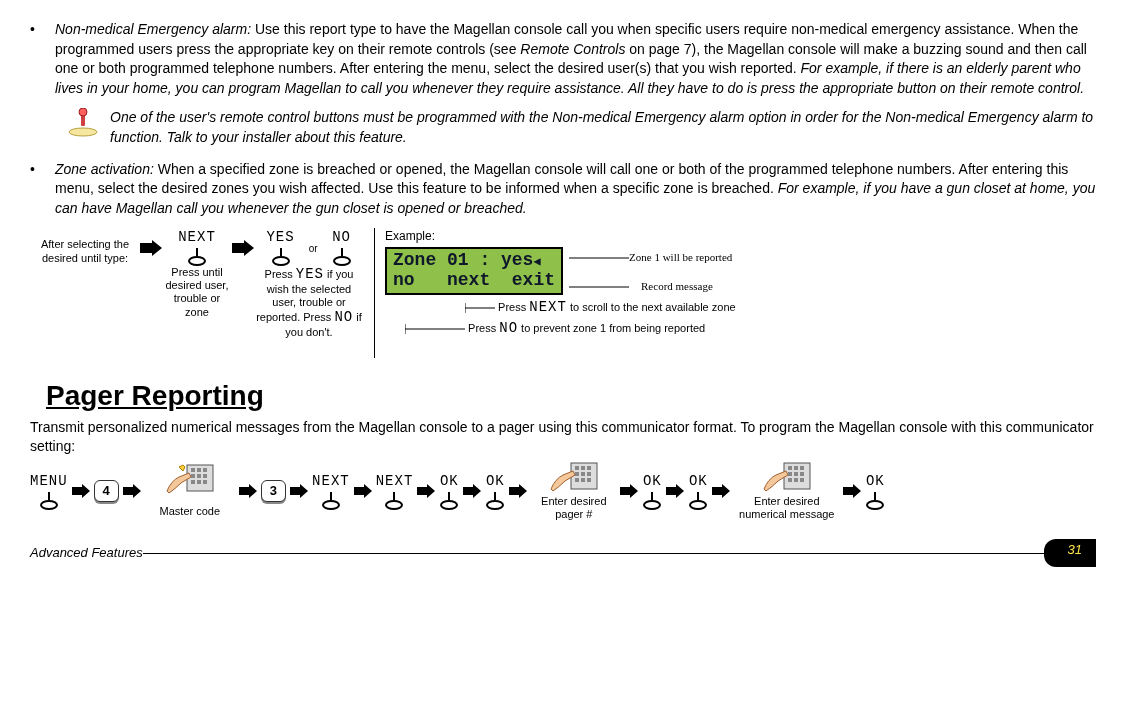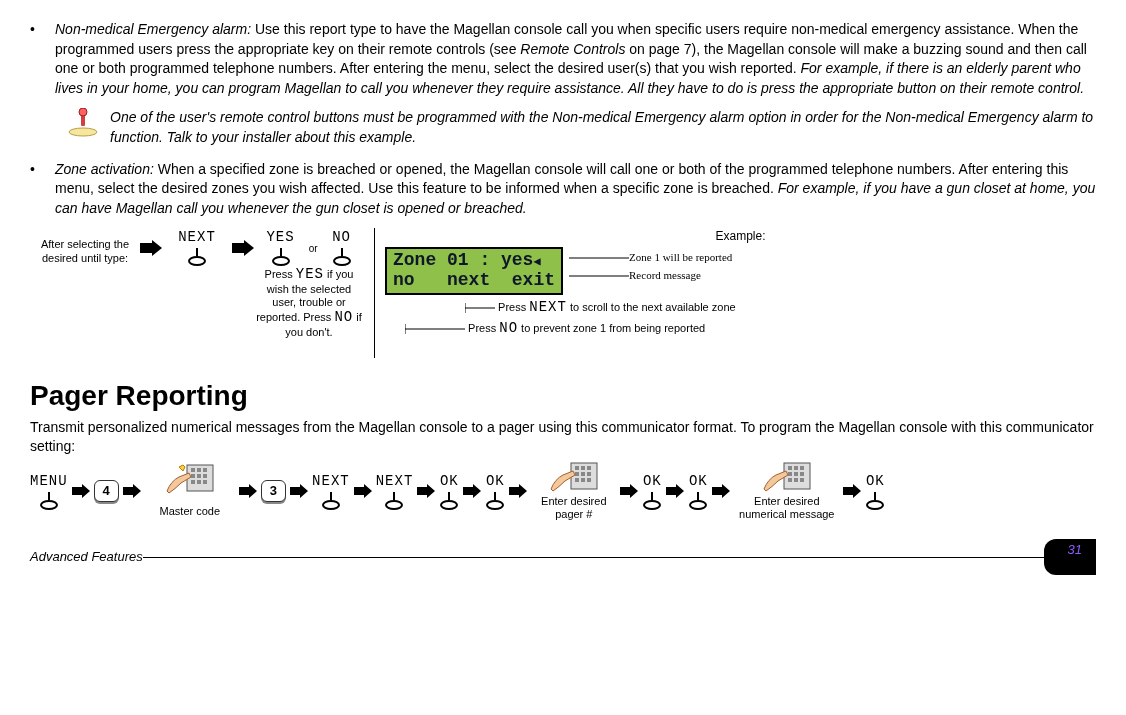--- a/index.html
+++ b/index.html
@@ -30,21 +30,22 @@
     font-style: italic;
   }
   .note-icon {
     width: 40px;
     flex-shrink: 0;
     margin-right: 5px;
   }
   h1 {
     font-size: 28px;
     font-weight: bold;
-    margin: 18px 0 2px 0;
+    margin: 18px 0 2px 16px;
+    text-decoration: underline;
   }
   .diagram-row {
     display: flex;
     align-items: flex-start;
     margin: 8px 0 0 0;
   }
   .diag-text {
     font-size: 11px;
     text-align: center;
     line-height: 1.2;
@@ -79,22 +80,22 @@
   .footer {
     display: flex;
     justify-content: space-between;
     align-items: center;
     margin-top: 18px;
     font-style: italic;
     font-size: 13px;
   }
   .footer-page {
     background: #000;
-    color: #8b5cf6;
-    padding: 2px 14px 16px 24px;
+    color: #fde047;
+    padding: 2px 14px 8px 24px;
     font-style: italic;
     border-radius: 12px 0 0 12px;
     position: relative;
   }
   .footer-bar {
     flex:1;
     border-top:1.5px solid #000;
     position:relative;
     height:0;
   }
@@ -131,21 +132,21 @@
 </div>
 
 <div class="note-block">
   <div class="note-icon">
     <svg width="36" height="32" viewBox="0 0 36 32">
       <ellipse cx="18" cy="24" rx="14" ry="4" fill="#f5e6a0" stroke="#b8a040" stroke-width="1"></ellipse>
       <rect x="16" y="4" width="4" height="14" fill="#d04040" rx="1"></rect>
       <circle cx="18" cy="4" r="4" fill="#ff6060" stroke="#a02020"></circle>
     </svg>
   </div>
-  <div style="flex:1;">One of the user's remote control buttons must be programmed with the Non-medical Emergency alarm option in order for the Non-medical Emergency alarm to function. Talk to your installer about this example.</div>
+  <div style="flex:1;">One of the user's remote control buttons must be programmed with the Non-medical Emergency alarm option in order for the Non-medical Emergency alarm to function. Talk to your installer about this feature.</div>
 </div>
 
 <div class="bullet-item">
   <div class="bullet">•</div>
   <div class="bullet-content">
     <span class="italic">Zone activation:</span><span> When a specified zone is breached or opened, the Magellan console will call one or both of the programmed telephone numbers. After entering this menu, select the desired zones you wish affected. Use this feature to be informed when a specific zone is breached. </span><span class="italic">For example, if you have a gun closet at home, you can have Magellan call you whenever the gun closet is opened or breached.</span>
   </div>
 </div>
 
 <div class="diagram-row" style="margin-top:10px;">
@@ -156,20 +157,21 @@
     <svg width="22" height="16">
         <polygon points="0,3 12,3 12,0 22,8 12,16 12,13 0,13" fill="#000"></polygon>
       </svg>
   </div>
   <div class="col" style="width:70px;">
     <span class="digital">NEXT</span>
     <svg width="20" height="18">
         <line x1="10" y1="0" x2="10" y2="8" stroke="#000" stroke-width="2"></line>
         <ellipse cx="10" cy="13" rx="8" ry="4" fill="none" stroke="#000" stroke-width="2"></ellipse>
       </svg>
+    <span class="diag-text">Press until desired user, trouble or zone</span>
   </div>
   <div class="col" style="padding-top:12px;">
     <svg width="22" height="16">
         <polygon points="0,3 12,3 12,0 22,8 12,16 12,13 0,13" fill="#000"></polygon>
       </svg>
   </div>
   <div class="col" style="width:110px;">
     <div style="display:flex; gap:14px; align-items:flex-start;">
       <div class="col">
         <span class="digital">YES</span>
@@ -188,34 +190,34 @@
       </div>
     </div>
     <div class="diag-text">
       <span>Press </span><span class="digital">YES</span><span> if you wish the selected user, trouble or reported. Press </span><span class="digital">NO</span><span> if you don't.</span>
     </div>
   </div>
 
   <div class="vsep" style="height:130px;"></div>
 
   <div style="flex:1;">
-    <div style="font-size:12px; margin-bottom:2px;text-align:center;">Example:</div>
+    <div style="font-size:12px; margin-bottom:2px;">Example:</div>
     <div style="display:flex; align-items:flex-start; gap:6px;">
       <div>
         <div class="lcd"><span>Zone 01 : yes</span><span style="font-size:12px;">◀</span>
 <span>no   next  exit</span></div>
       </div>
       <div class="example-anno" style="padding-top:4px;font-family:Liberation Serif, serif;">
         <div style="display:flex;align-items:center;">
             <svg width="60" height="8">
               <line x1="0" y1="4" x2="60" y2="4" stroke="#000"></line>
             </svg>
             <span>Zone 1 will be reported</span>
           </div>
-        <div style="display:flex;align-items:center; margin-top:5px;">
+        <div style="display:flex;align-items:center; margin-top:16px;gap:12px;">
             <svg width="60" height="8">
               <line x1="0" y1="4" x2="60" y2="4" stroke="#000"></line>
             </svg>
             <span>Record message</span>
           </div>
       </div>
     </div>
     <div class="example-anno" style="margin-top:4px; margin-left:80px;">
       <svg width="30" height="10" style="vertical-align:middle;">
           <line x1="0" y1="0" x2="0" y2="10" stroke="#000"></line>

